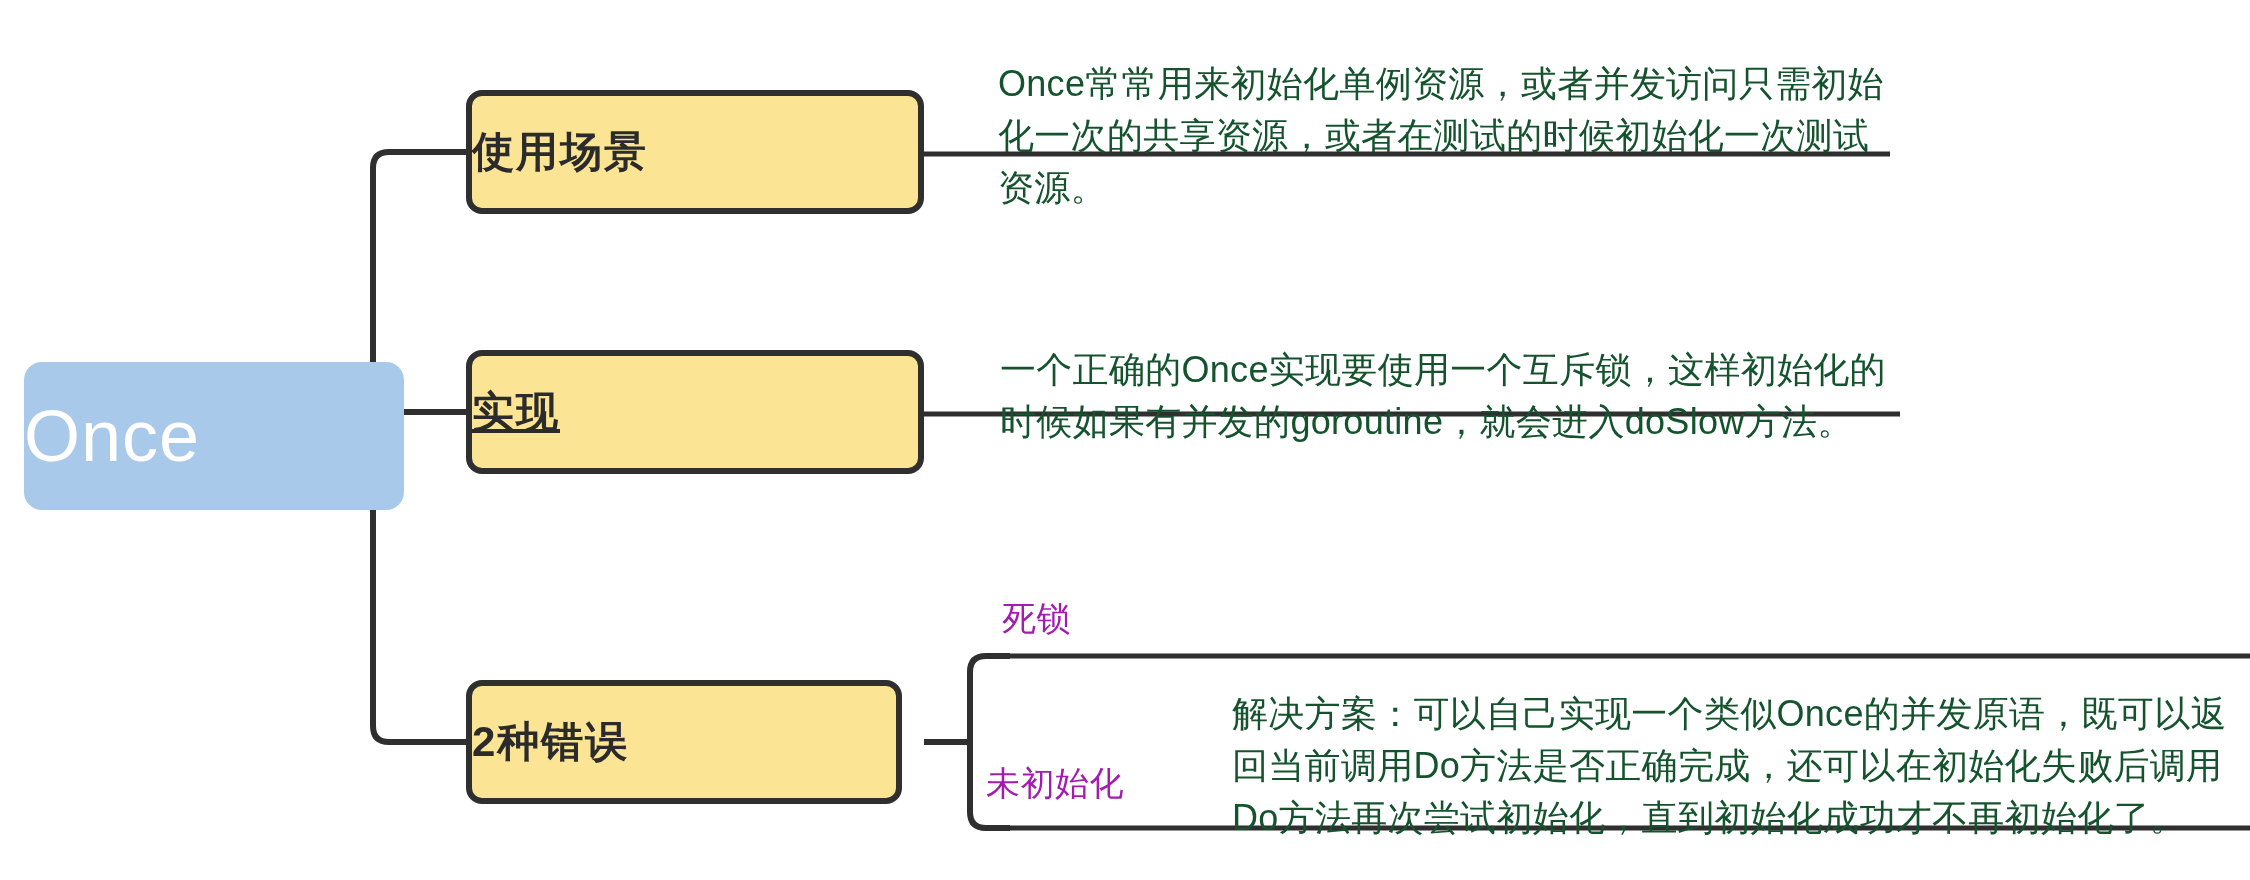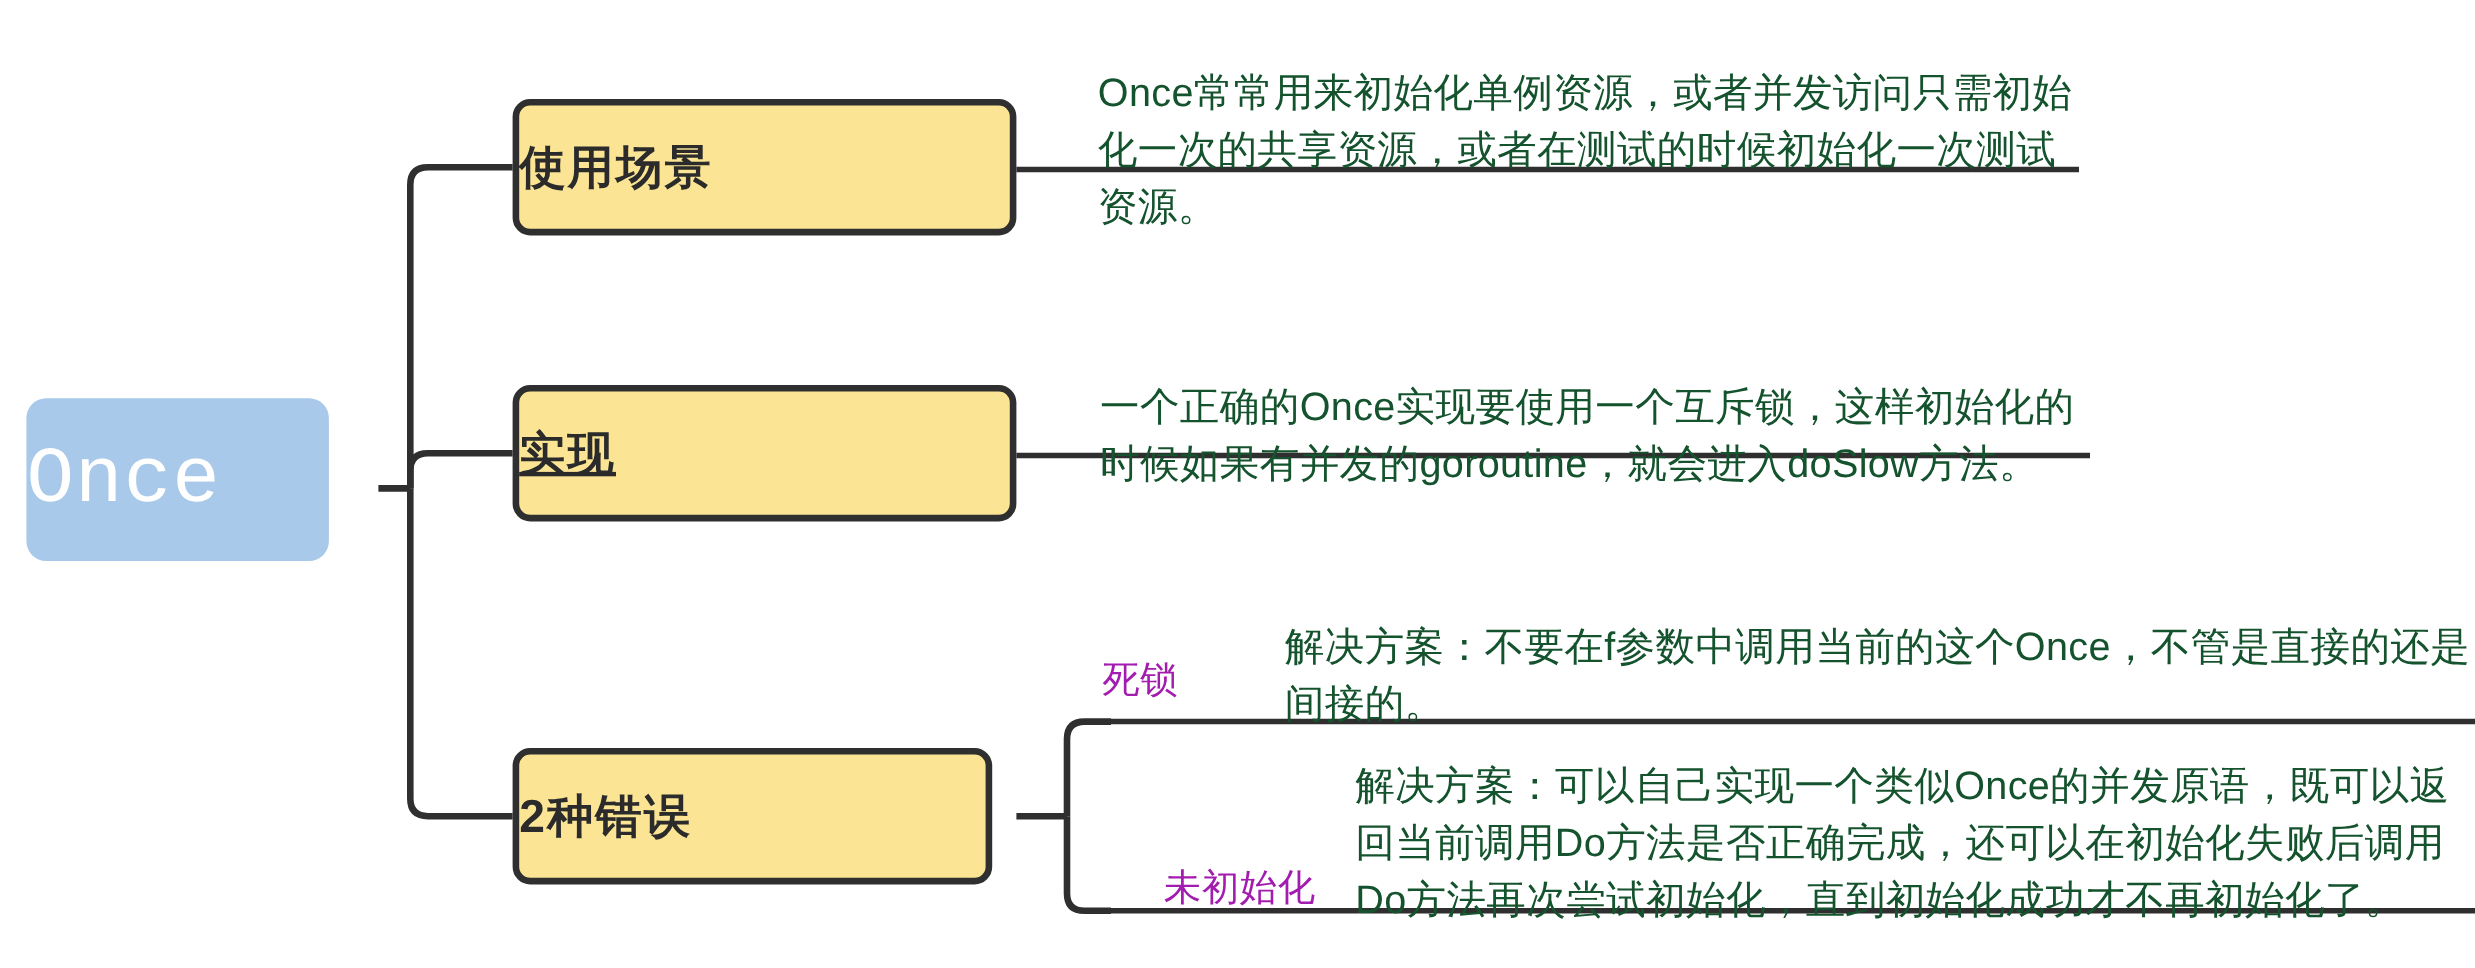--- a/index.html
+++ b/index.html
@@ -9,23 +9,23 @@
   }
   #canvas{position:relative;width:2250px;height:880px;background:#ffffff;}
 
   svg.connectors{position:absolute;left:0;top:0;width:2250px;height:880px;}
   .conn{fill:none;stroke:#2f2f2f;stroke-width:6;stroke-linecap:butt;stroke-linejoin:round;}
   .underline{stroke:#2f2f2f;stroke-width:5;}
 
   .node{position:absolute;box-sizing:border-box;display:flex;align-items:center;justify-content:flex-start;}
 
   .root{
-    left:24px;top:362px;width:275px;height:148px;
+    left:24px;top:362px;width:380px;height:148px;
     background:#a8c9ea;border-radius:18px;
-    color:#ffffff;font-size:72px;font-weight:400;letter-spacing:1px;font-family:Liberation Mono, monospace;
+    color:#ffffff;font-size:72px;font-weight:400;letter-spacing:1px;
   }
 
   .branch{
     background:#fbe494;border:6px solid #2f2f2f;border-radius:16px;
     color:#2b2b2b;font-size:42px;font-weight:700;letter-spacing:2px;
   }
   .branch-1{left:466px;top:90px;width:458px;height:124px;}
   .branch-2{left:466px;top:350px;width:458px;height:124px;text-decoration:underline;}
   .branch-3{left:466px;top:680px;width:436px;height:124px;}
 
@@ -34,21 +34,21 @@
     letter-spacing:0.3px;white-space:pre-line;
   }
   .para-1{left:998px;top:58px;width:900px;}
   .para-2{left:1000px;top:310px;width:900px;margin-top:34px;}
 
   .leaf-label{
     position:absolute;color:#a21caf;font-size:34px;line-height:1.4;
     letter-spacing:0.5px;
   }
   .leaf-deadlock{left:1002px;top:595px;}
-  .leaf-uninit{left:1058px;top:760px;margin-top:24px;}
+  .leaf-uninit{left:986px;top:760px;}
 
   .para-3{left:1168px;top:562px;width:1080px;}
   .para-4{left:1232px;top:688px;width:1020px;}
 </style>
 </head>
 <body>
 
 <div id="canvas">
 
   <svg class="connectors" viewBox="0 0 2250 880" preserveAspectRatio="none">
@@ -81,18 +81,17 @@
   <div class="node branch branch-2">
     <span>实现</span>
   </div>
   <div class="para para-2">一个正确的Once实现要使用一个互斥锁，这样初始化的时候如果有并发的goroutine，就会进入doSlow方法。</div>
 
   <div class="node branch branch-3">
     <span>2种错误</span>
   </div>
 
   <div class="leaf-label leaf-deadlock">死锁</div>
-  <div class="para para-3">解决方案：不要在f参数中调用当前的这个Once，不管是直接的还是间接的。</div>
 
   <div class="leaf-label leaf-uninit">未初始化</div>
   <div class="para para-4">解决方案：可以自己实现一个类似Once的并发原语，既可以返回当前调用Do方法是否正确完成，还可以在初始化失败后调用Do方法再次尝试初始化，直到初始化成功才不再初始化了。</div>
 
 </div>
 
 </body></html>

